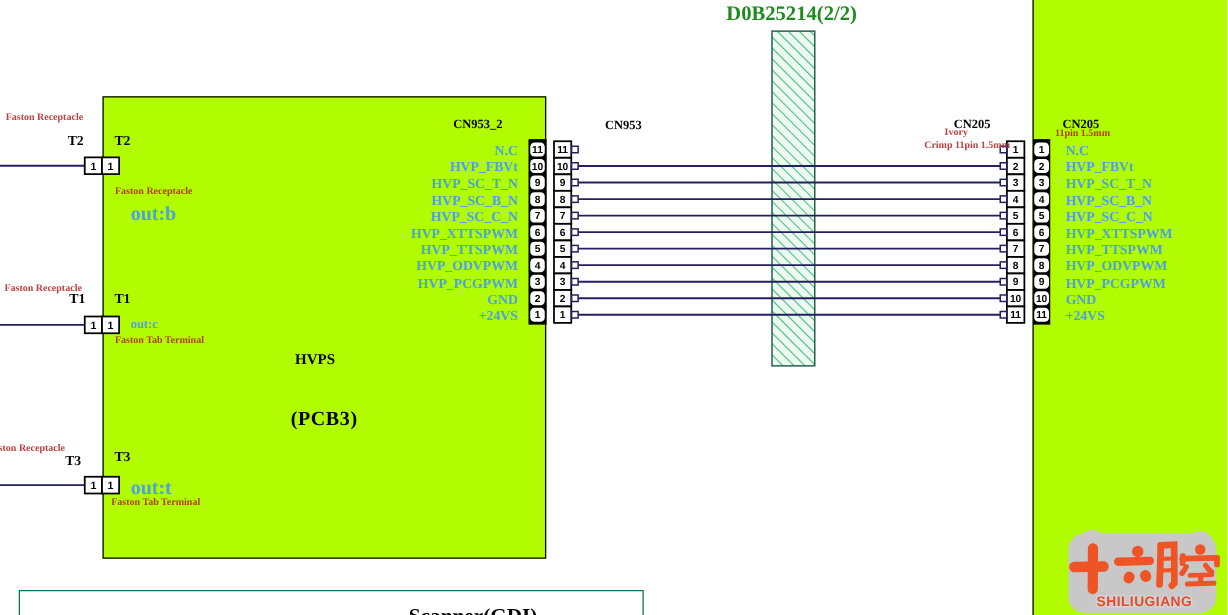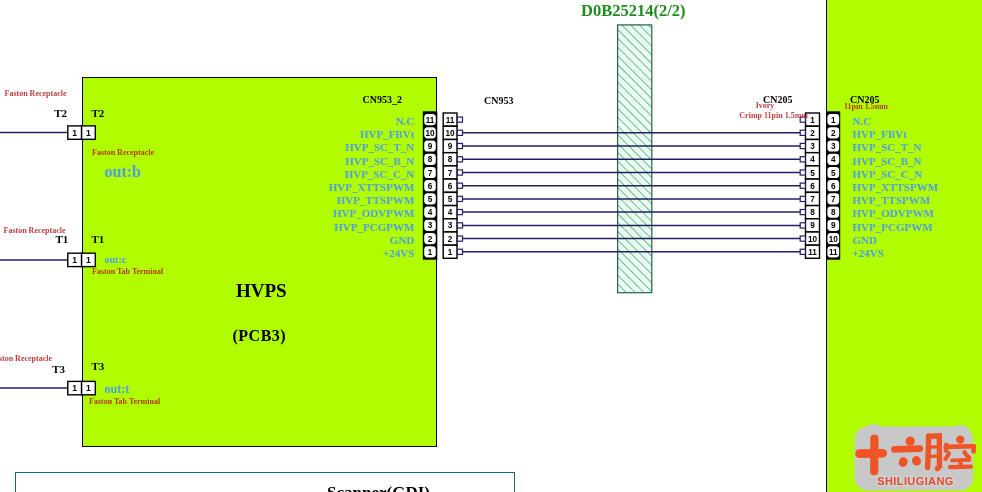--- a/index.html
+++ b/index.html
@@ -248,21 +248,21 @@
 <div class="t" style="left:852.5px;top:195.2px;font-size:11px;color:#4C9FE8;">HVP_TTSPWM</div>
 
 <div class="t" style="left:852.5px;top:208.4px;font-size:11px;color:#4C9FE8;">HVP_ODVPWM</div>
 
 <div class="t" style="left:852.5px;top:221.7px;font-size:11px;color:#4C9FE8;">HVP_PCGPWM</div>
 
 <div class="t" style="left:852.5px;top:234.9px;font-size:11px;color:#4C9FE8;">GND</div>
 
 <div class="t" style="left:852.5px;top:248.1px;font-size:11px;color:#4C9FE8;">+24VS</div>
 
-<div class="t" style="left:236px;top:281.1px;font-size:19px;color:#000;">HVPS</div>
+<div class="t" style="left:236px;top:281.1px;font-size:12px;color:#000;">HVPS</div>
 
 <div class="t" style="left:232.5px;top:310px;font-size:16px;color:#000;letter-spacing:0.5px;margin-top:18px;">(PCB3)</div>
 
 <div class="t" style="left:4.5px;top:90px;font-size:8px;color:#BE4040;">Faston Receptacle</div>
 
 <div class="t" style="right:915px;top:107.5px;font-size:11px;color:#000;">T2</div>
 
 <div class="t" style="left:91.5px;top:107.5px;font-size:11px;color:#000;">T2</div>
 
 <div class="t" style="left:104.5px;top:127.5px;font-size:16px;color:#4C9FE8;margin-top:36px;">out:b</div>
@@ -278,21 +278,21 @@
 <div class="t" style="left:104.5px;top:254.8px;font-size:10px;color:#4C9FE8;">out:c</div>
 
 <div class="t" style="left:92px;top:268.3px;font-size:8px;color:#B04010;">Faston Tab Terminal</div>
 
 <div class="t" style="left:-10px;top:355px;font-size:8px;color:#BE4040;">Faston Receptacle</div>
 
 <div class="t" style="right:917px;top:363.7px;font-size:11px;color:#000;">T3</div>
 
 <div class="t" style="left:91.5px;top:360.6px;font-size:11px;color:#000;">T3</div>
 
-<div class="t" style="left:104.5px;top:382.8px;font-size:12px;color:#4C9FE8;">out:t</div>
+<div class="t" style="left:104.5px;top:382.8px;font-size:16px;color:#4C9FE8;">out:t</div>
 
 <div class="t" style="left:89px;top:397.6px;font-size:8px;color:#B04010;">Faston Tab Terminal</div>
 
 <div class="t" style="left:327px;top:483.8px;font-size:17px;color:#000;">Scanner(GDI)</div>
 
 <svg style="position:absolute;left:840px;top:410px;" width="142" height="82" viewBox="0 0 142 82">
 <g>
 <rect x="14.7" y="16.5" width="118.3" height="64" rx="13" fill="#C8C8C8"></rect>
 <circle cx="34" cy="24" r="10" fill="#C8C8C8"></circle>
 <circle cx="70" cy="28" r="11" fill="#C8C8C8"></circle>

